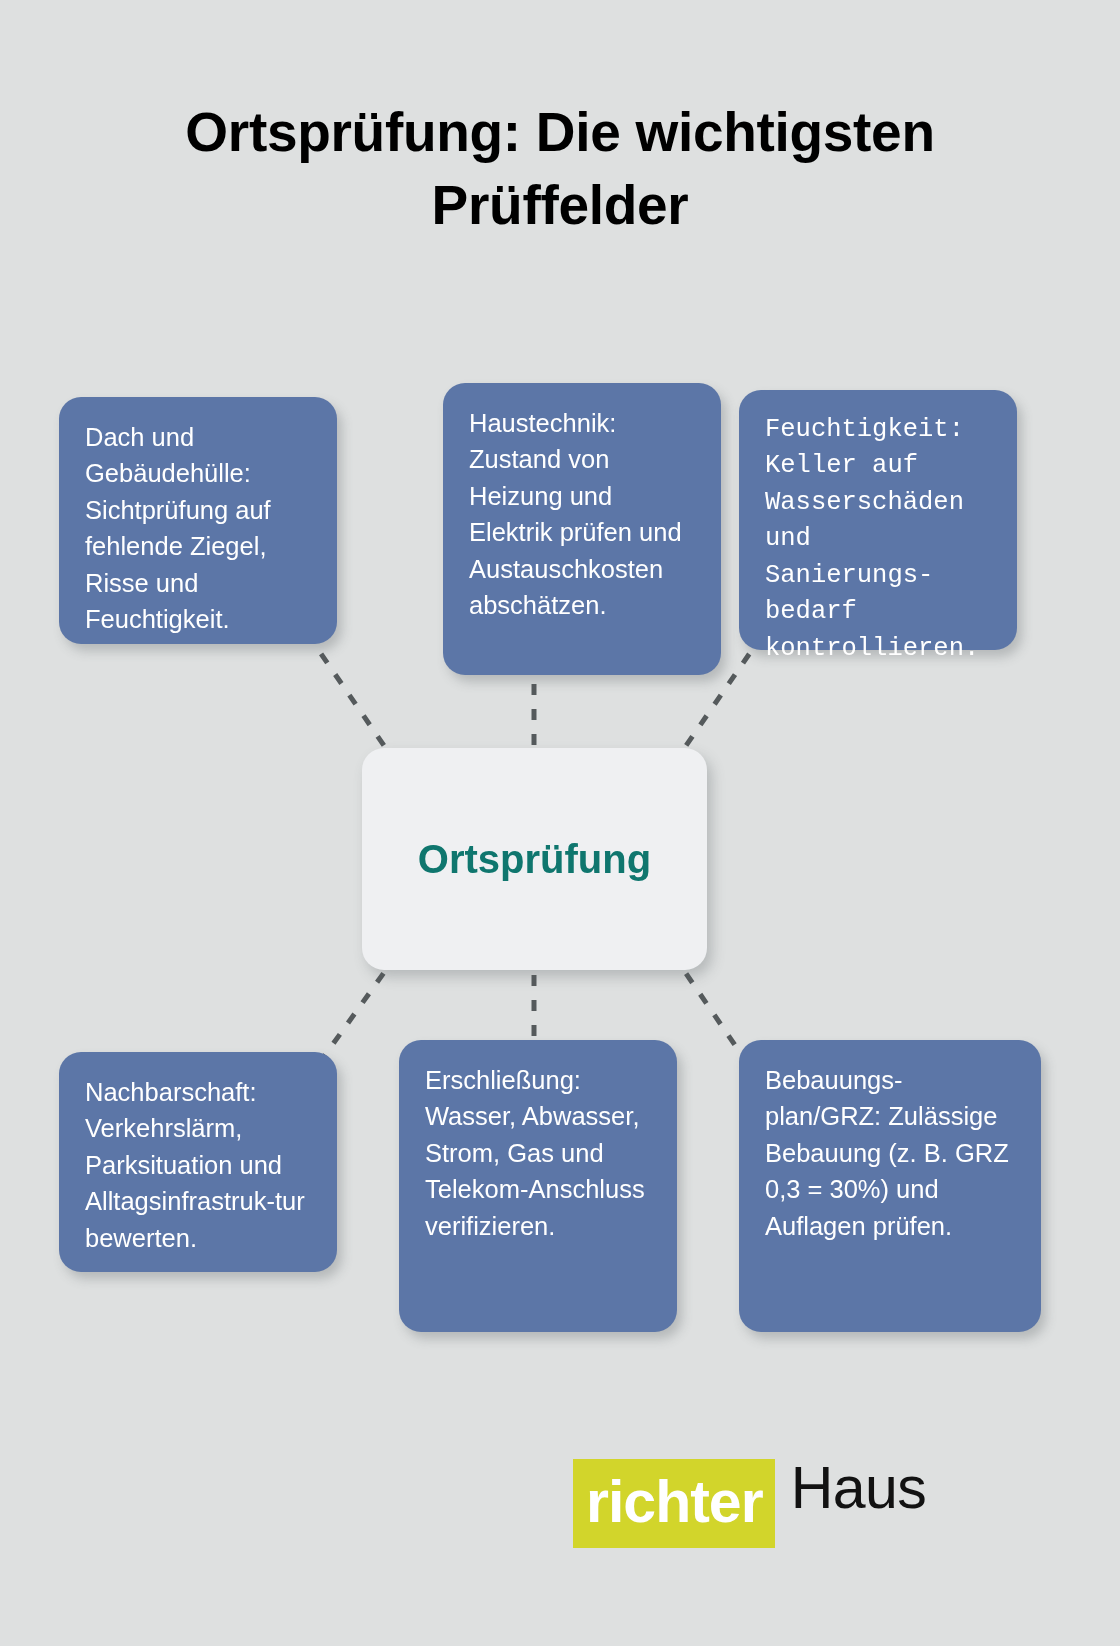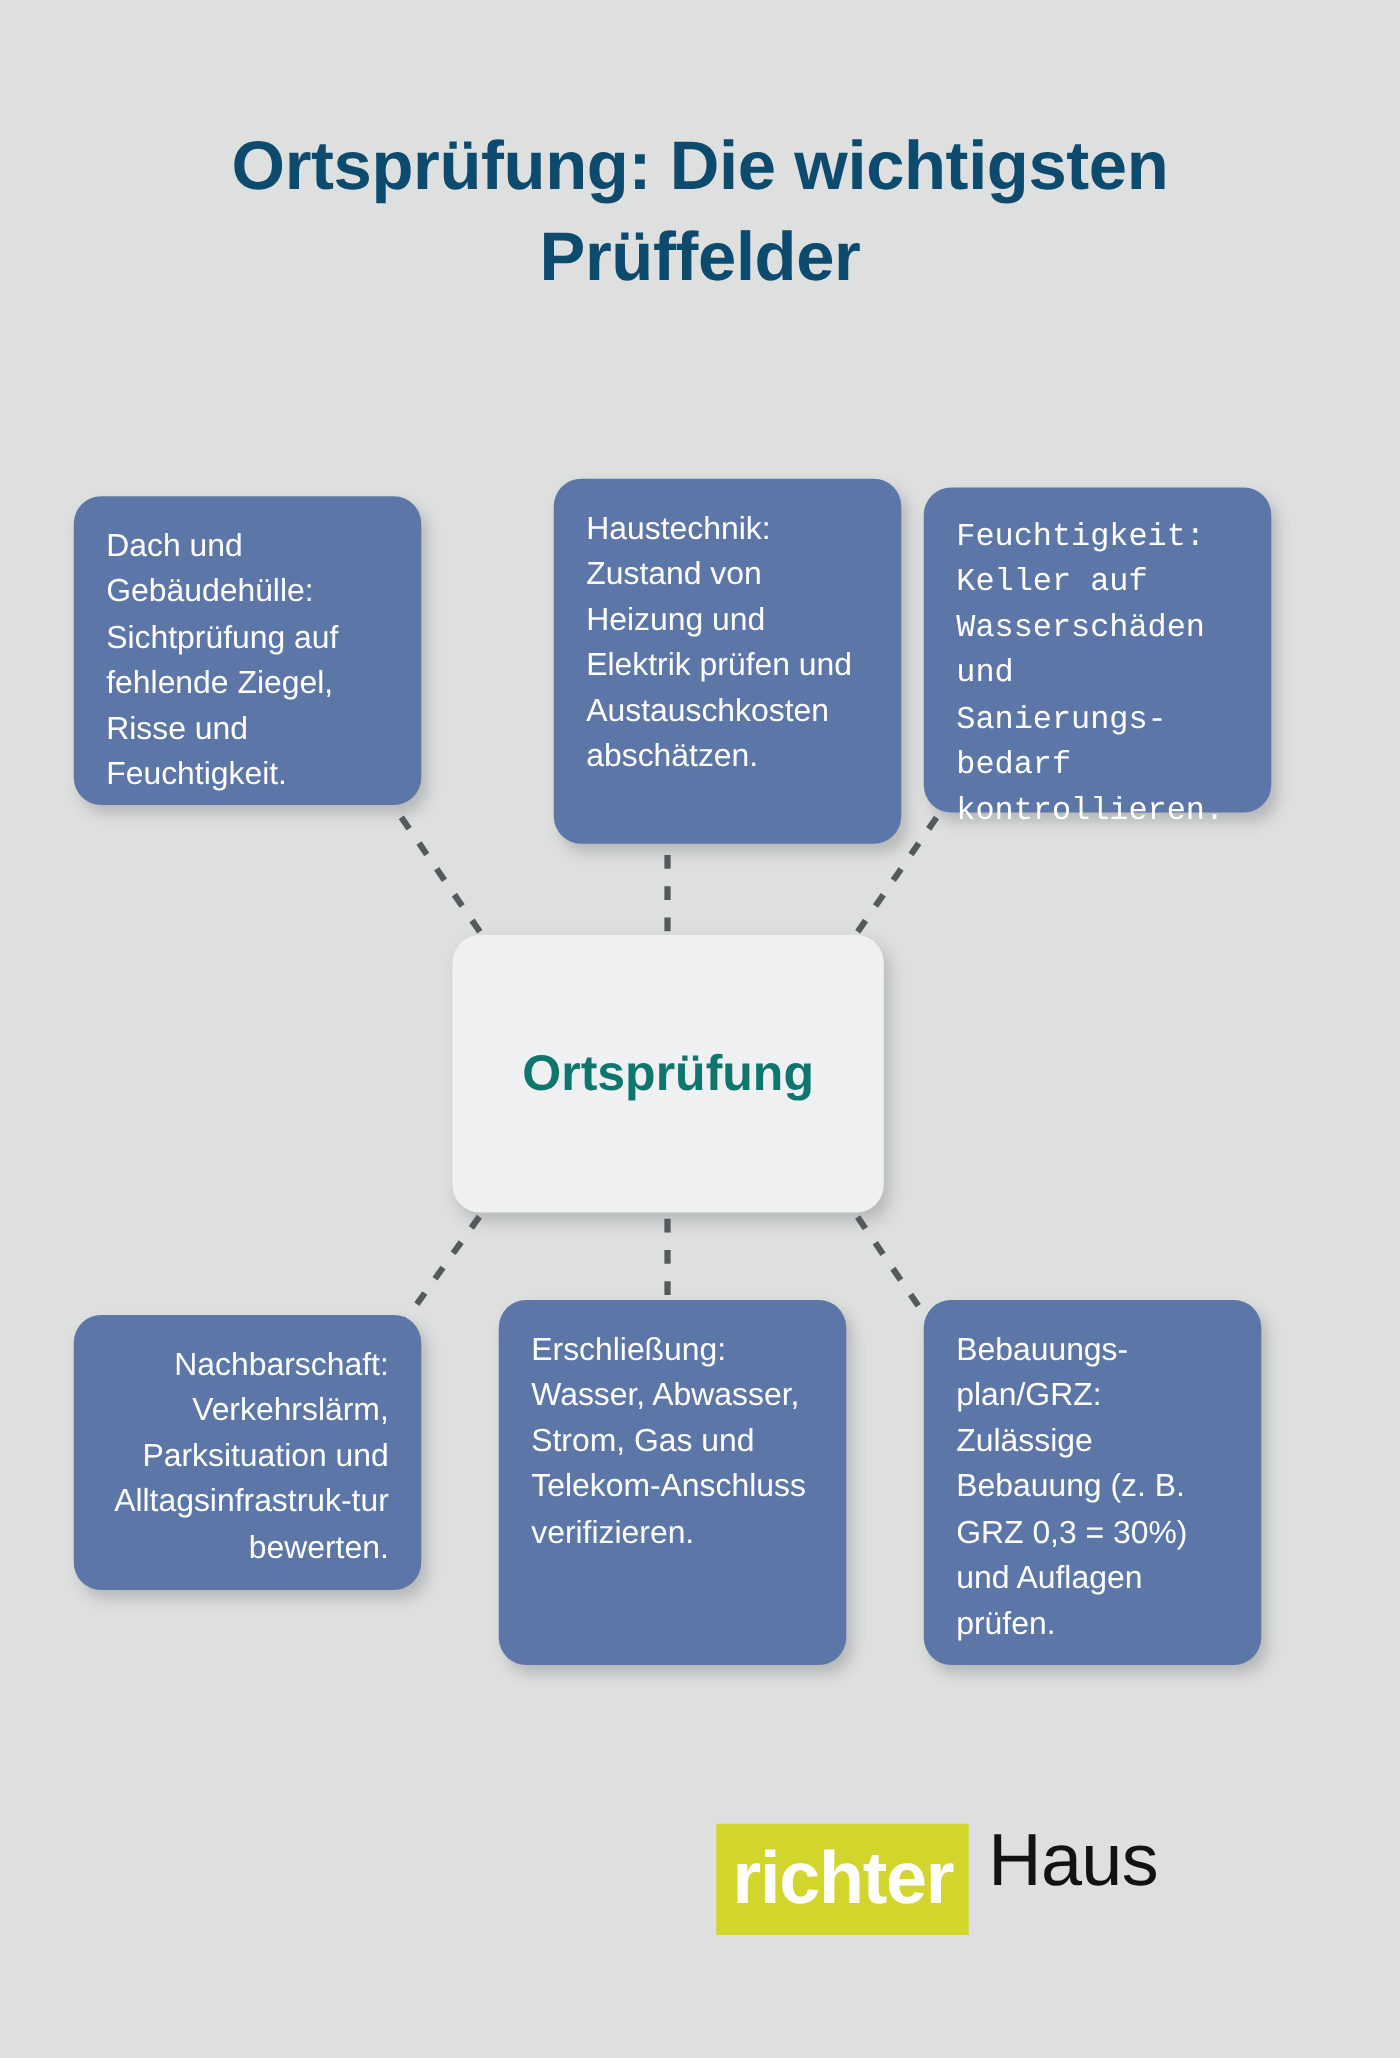--- a/index.html
+++ b/index.html
@@ -23,21 +23,21 @@
   
   #title {
     position: absolute;
     left: 80px;
     top: 96px;
     width: 960px;
     text-align: center;
     font-size: 55px;
     line-height: 1.32;
     font-weight: 700;
-    color: #0c4a6e;
+    color: #000000;
     letter-spacing: -0.3px;
   }
 
   
   #connectors {
     position: absolute;
     left: 0;
     top: 0;
     width: 1120px;
     height: 1646px;
@@ -78,23 +78,23 @@
     align-items: center;
     justify-content: center;
   }
   #node-center .center-label {
     font-size: 40px;
     font-weight: 700;
     color: #0f766e;
     text-align: center;
   }
 
-  #node-nachbar   { left: 59px;  top: 1052px; width: 278px; height: 220px; text-align: right; }
+  #node-nachbar   { left: 59px;  top: 1052px; width: 278px; height: 220px; }
   #node-erschl    { left: 399px; top: 1040px; width: 278px; height: 292px; }
-  #node-bebau     { left: 739px; top: 1040px; width: 270px; height: 292px; }
+  #node-bebau     { left: 739px; top: 1040px; width: 302px; height: 292px; }
 
   
   #logo {
     position: absolute;
     left: 573px;
     top: 1459px;
     display: flex;
     align-items: flex-start;
     height: 86px;
   }

